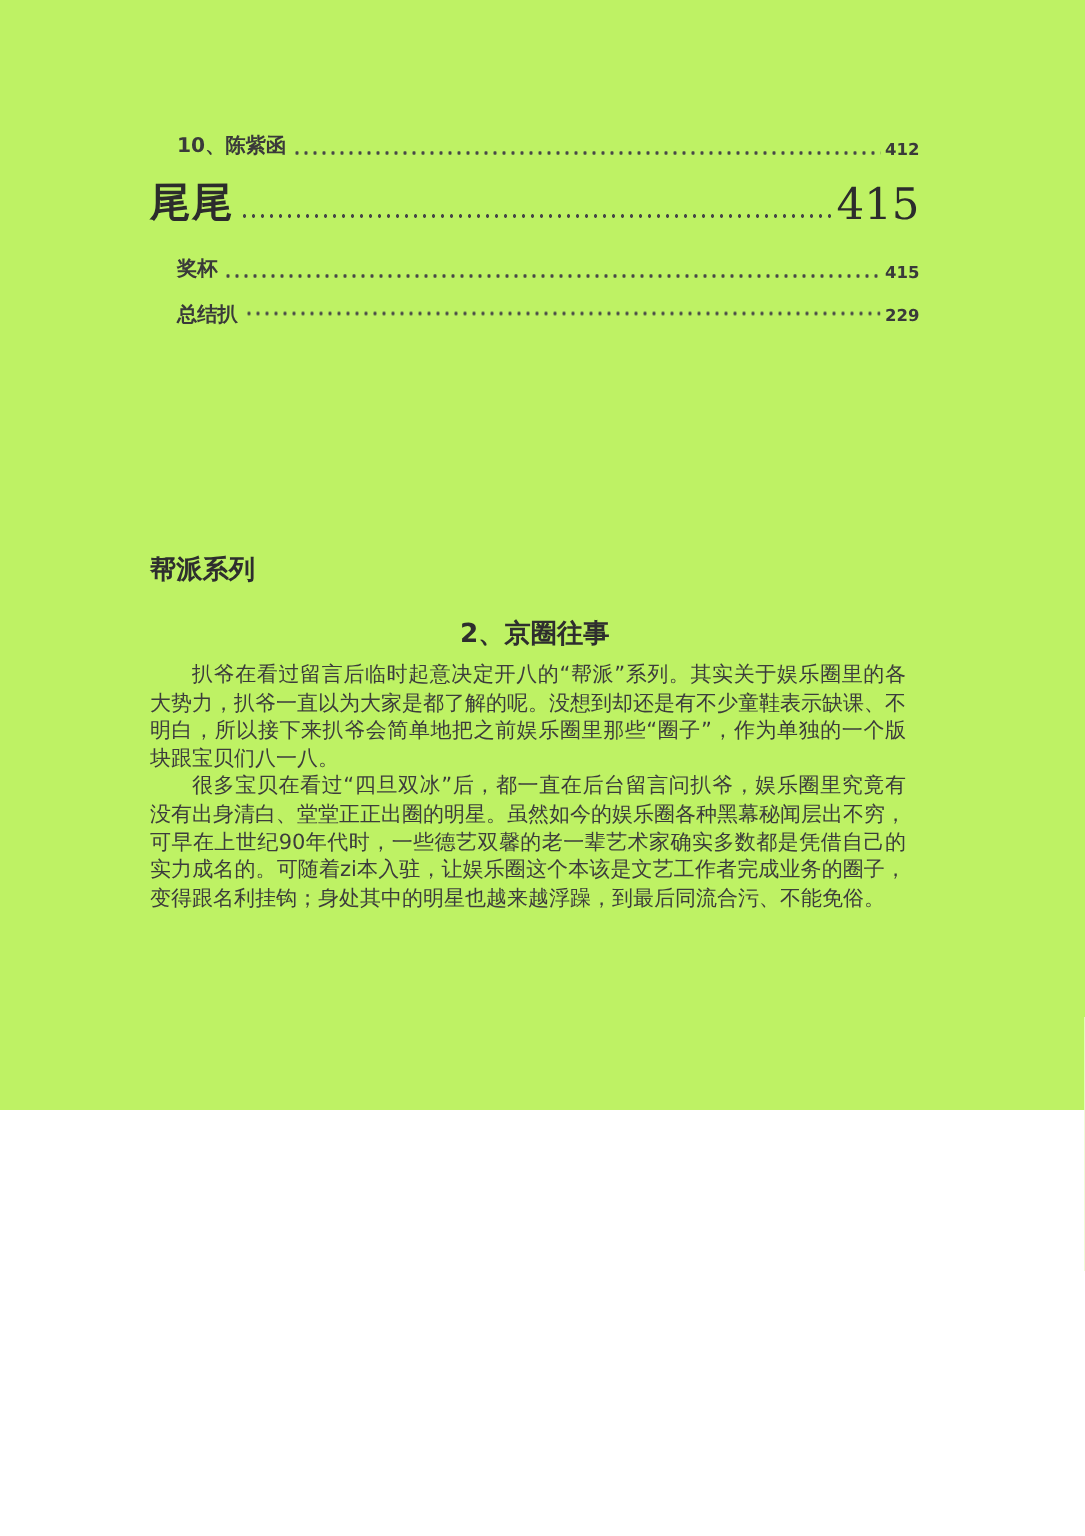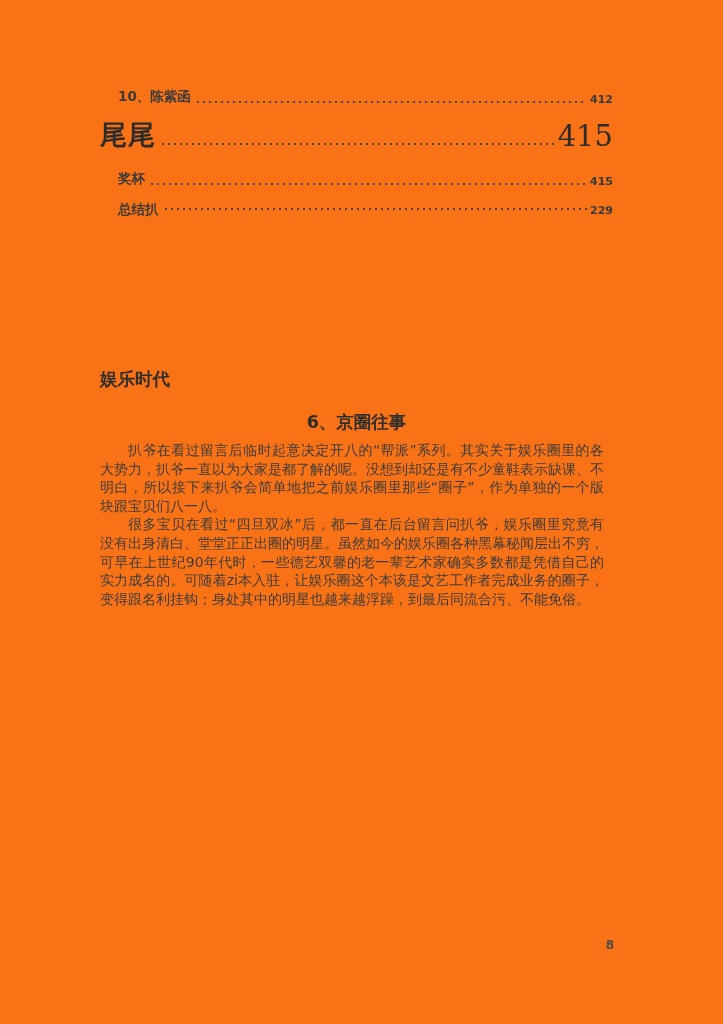--- a/index.html
+++ b/index.html
@@ -9,22 +9,22 @@
   }
   body {
     width: 723px;
     height: 1024px;
     font-family: "DejaVu Sans", "Liberation Sans", sans-serif;
     -webkit-font-smoothing: antialiased;
   }
   .page {
     position: relative;
     width: 723px;
-    height: 1024px;
-    background: #f97316;
+    height: 740px;
+    background: #bef264;
     overflow: hidden;
   }
   .content {
     position: absolute;
     left: 100px;
     top: 88px;
     width: 513px;
   }
 
   
@@ -132,22 +132,22 @@
         <span class="toc-leader"></span>
         <span class="toc-page">415</span>
       </div>
       <div class="toc-row toc-sub toc-row-4">
         <span class="toc-label">总结扒</span>
         <span class="toc-leader"></span>
         <span class="toc-page">229</span>
       </div>
     </div>
 
-    <div class="section-title">娱乐时代</div>
-    <div class="chapter-title">6、京圈往事</div>
+    <div class="section-title">帮派系列</div>
+    <div class="chapter-title">2、京圈往事</div>
 
     <div class="article-body">
       <p>扒爷在看过留言后临时起意决定开八的“帮派”系列。其实关于娱乐圈里的各大势力，扒爷一直以为大家是都了解的呢。没想到却还是有不少童鞋表示缺课、不明白，所以接下来扒爷会简单地把之前娱乐圈里那些“圈子”，作为单独的一个版块跟宝贝们八一八。</p>
       <p>很多宝贝在看过“四旦双冰”后，都一直在后台留言问扒爷，娱乐圈里究竟有没有出身清白、堂堂正正出圈的明星。虽然如今的娱乐圈各种黑幕秘闻层出不穷，可早在上世纪90年代时，一些德艺双馨的老一辈艺术家确实多数都是凭借自己的实力成名的。可随着zi本入驻，让娱乐圈这个本该是文艺工作者完成业务的圈子，变得跟名利挂钩；身处其中的明星也越来越浮躁，到最后同流合污、不能免俗。</p>
     </div>
 
   </div>
 
   <div class="page-num">8</div>
 </div>

